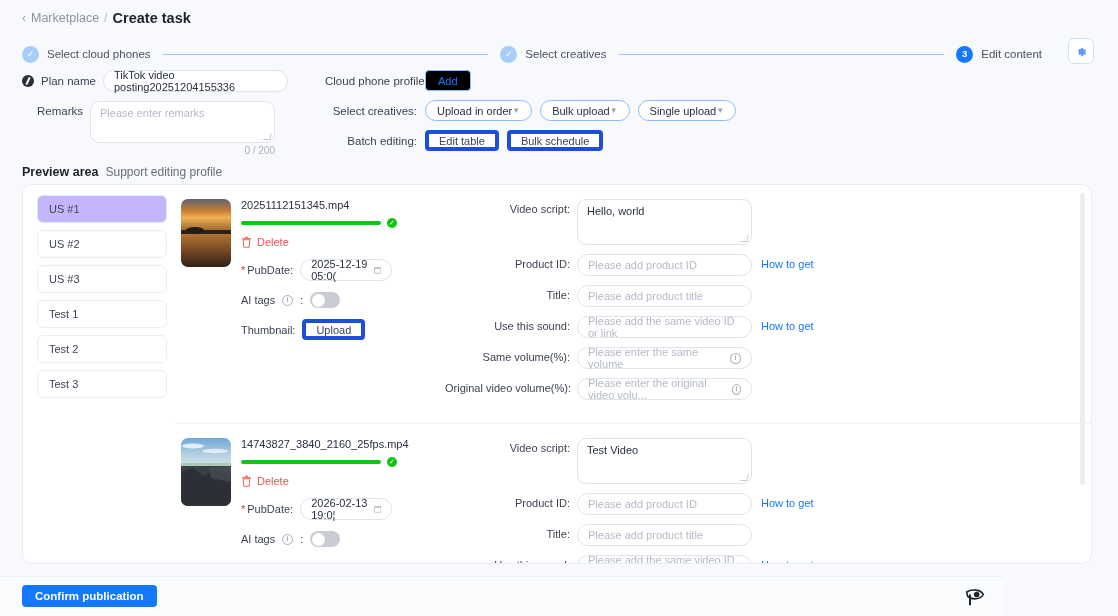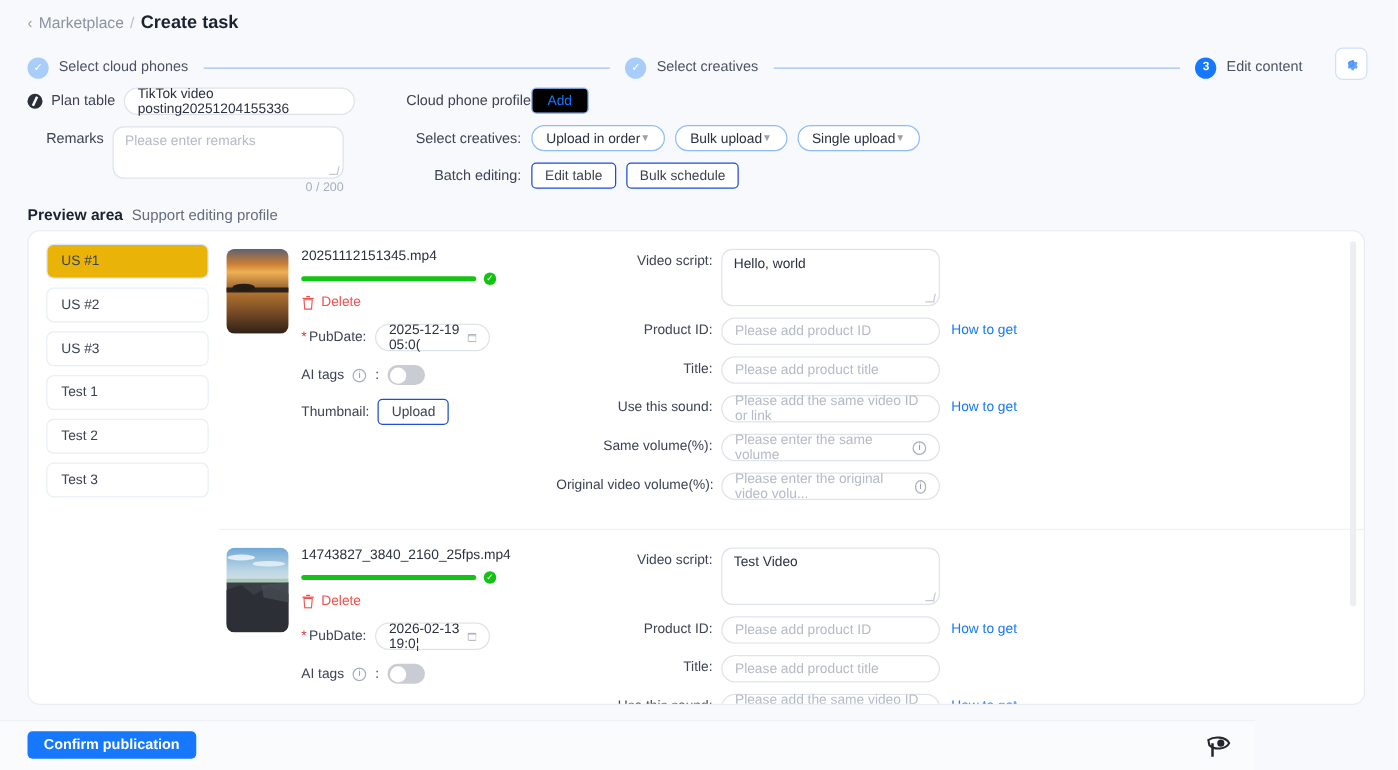--- a/index.html
+++ b/index.html
@@ -74,21 +74,21 @@
 
   .tf-right { position:absolute; left:303px; top:0; }
   .r2 { display:flex; align-items:center; gap:8px; margin-bottom:9px; }
   .r2 .lbl { width:92px; }
   .btn-outline {
     border:1px solid #8fbcf8; background:#000000; color:#1677ff; border-radius:4px;
     height:21px; padding:0 12px; font-size:11px; display:inline-flex;
     align-items:center; justify-content:center;
   }
   .btn-plain {
-    border:1px solid #1d4ed8; background:#fff; color:#3d4354; border-radius:4px;
+    border:4px solid #1d4ed8; background:#fff; color:#3d4354; border-radius:4px;
     height:21px; padding:4px 10px; font-size:11px; display:inline-flex;
     align-items:center; justify-content:center;
   }
   .pill {
     border:1px solid #8fbcf8; background:#fff; color:#2a3040; border-radius:12px;
     height:21px; padding:0 11px; font-size:11px; display:inline-flex;
     align-items:center; justify-content:space-between;
   }
   .caret { color:#9aa2b1; font-size:8px; }
 
@@ -102,21 +102,21 @@
     position:absolute; left:22px; top:184px; width:1070px; height:380px;
     background:#fff; border:1px solid #e8ecf3; border-radius:10px; overflow:hidden;
   }
   .panel-inner { display:flex; height:100%; position:relative; }
   .sidebar { width:152px; padding:10px 8px 10px 14px; flex:0 0 auto; }
   .side-item {
     height:28px; border:1px solid #e9eef7; border-radius:6px; background:#fff;
     display:flex; align-items:center; padding:0 11px; font-size:11px; color:#3d4354;
     margin-bottom:7px;
   }
-  .side-item.sel { background:#eab308; border-color:#dce9fd; }
+  .side-item.sel { background:#c4b5fd; border-color:#dce9fd; }
 
   .cards { flex:1 1 auto; position:relative; }
   .card { display:flex; padding:14px 0 14px 6px; border-bottom:1px solid #eef1f6; }
   .card:last-child { border-bottom:none; }
 
   .thumb { width:50px; height:68px; border-radius:7px; flex:0 0 auto; margin-right:10px; overflow:hidden; }
   .thumb svg { display:block; }
 
   .cardmid { width:200px; flex:0 0 auto; }
   .fname { font-size:11px; color:#2a3040; margin-bottom:7px; }
@@ -186,21 +186,21 @@
     <path fill="#4a93f7" d="M12 8a4 4 0 100 8 4 4 0 000-8zm0 6a2 2 0 110-4 2 2 0 010 4z"></path>
     <path fill="#4a93f7" d="M19.4 13l1.5-1.2-1.5-2.6-1.9.6a6.6 6.6 0 00-1.6-.9L15.5 7h-3l-.4 1.9c-.6.2-1.1.5-1.6.9l-1.9-.6-1.5 2.6L8.6 13a6.9 6.9 0 000 1.9l-1.5 1.2 1.5 2.6 1.9-.6c.5.4 1 .7 1.6.9l.4 1.9h3l.4-1.9c.6-.2 1.1-.5 1.6-.9l1.9.6 1.5-2.6-1.5-1.2c.1-.6.1-1.3 0-1.9z" opacity=".85"></path>
   </svg>
 </div>
 
 <div class="topform">
 
   <div class="tf-left">
     <div class="plan-row">
       <span class="plan-icon"></span>
-      <span class="lbl">Plan table</span>
+      <span class="lbl">Plan name</span>
       <span class="fld plan-input">TikTok video posting20251204155336</span>
     </div>
 
     <div class="remarks-row">
       <span class="lbl remarks-lbl">Remarks</span>
       <div class="ta" title="Please enter remarks">
         <span>Please enter remarks</span>
         <span class="ta-grip"></span>
       </div>
     </div>

